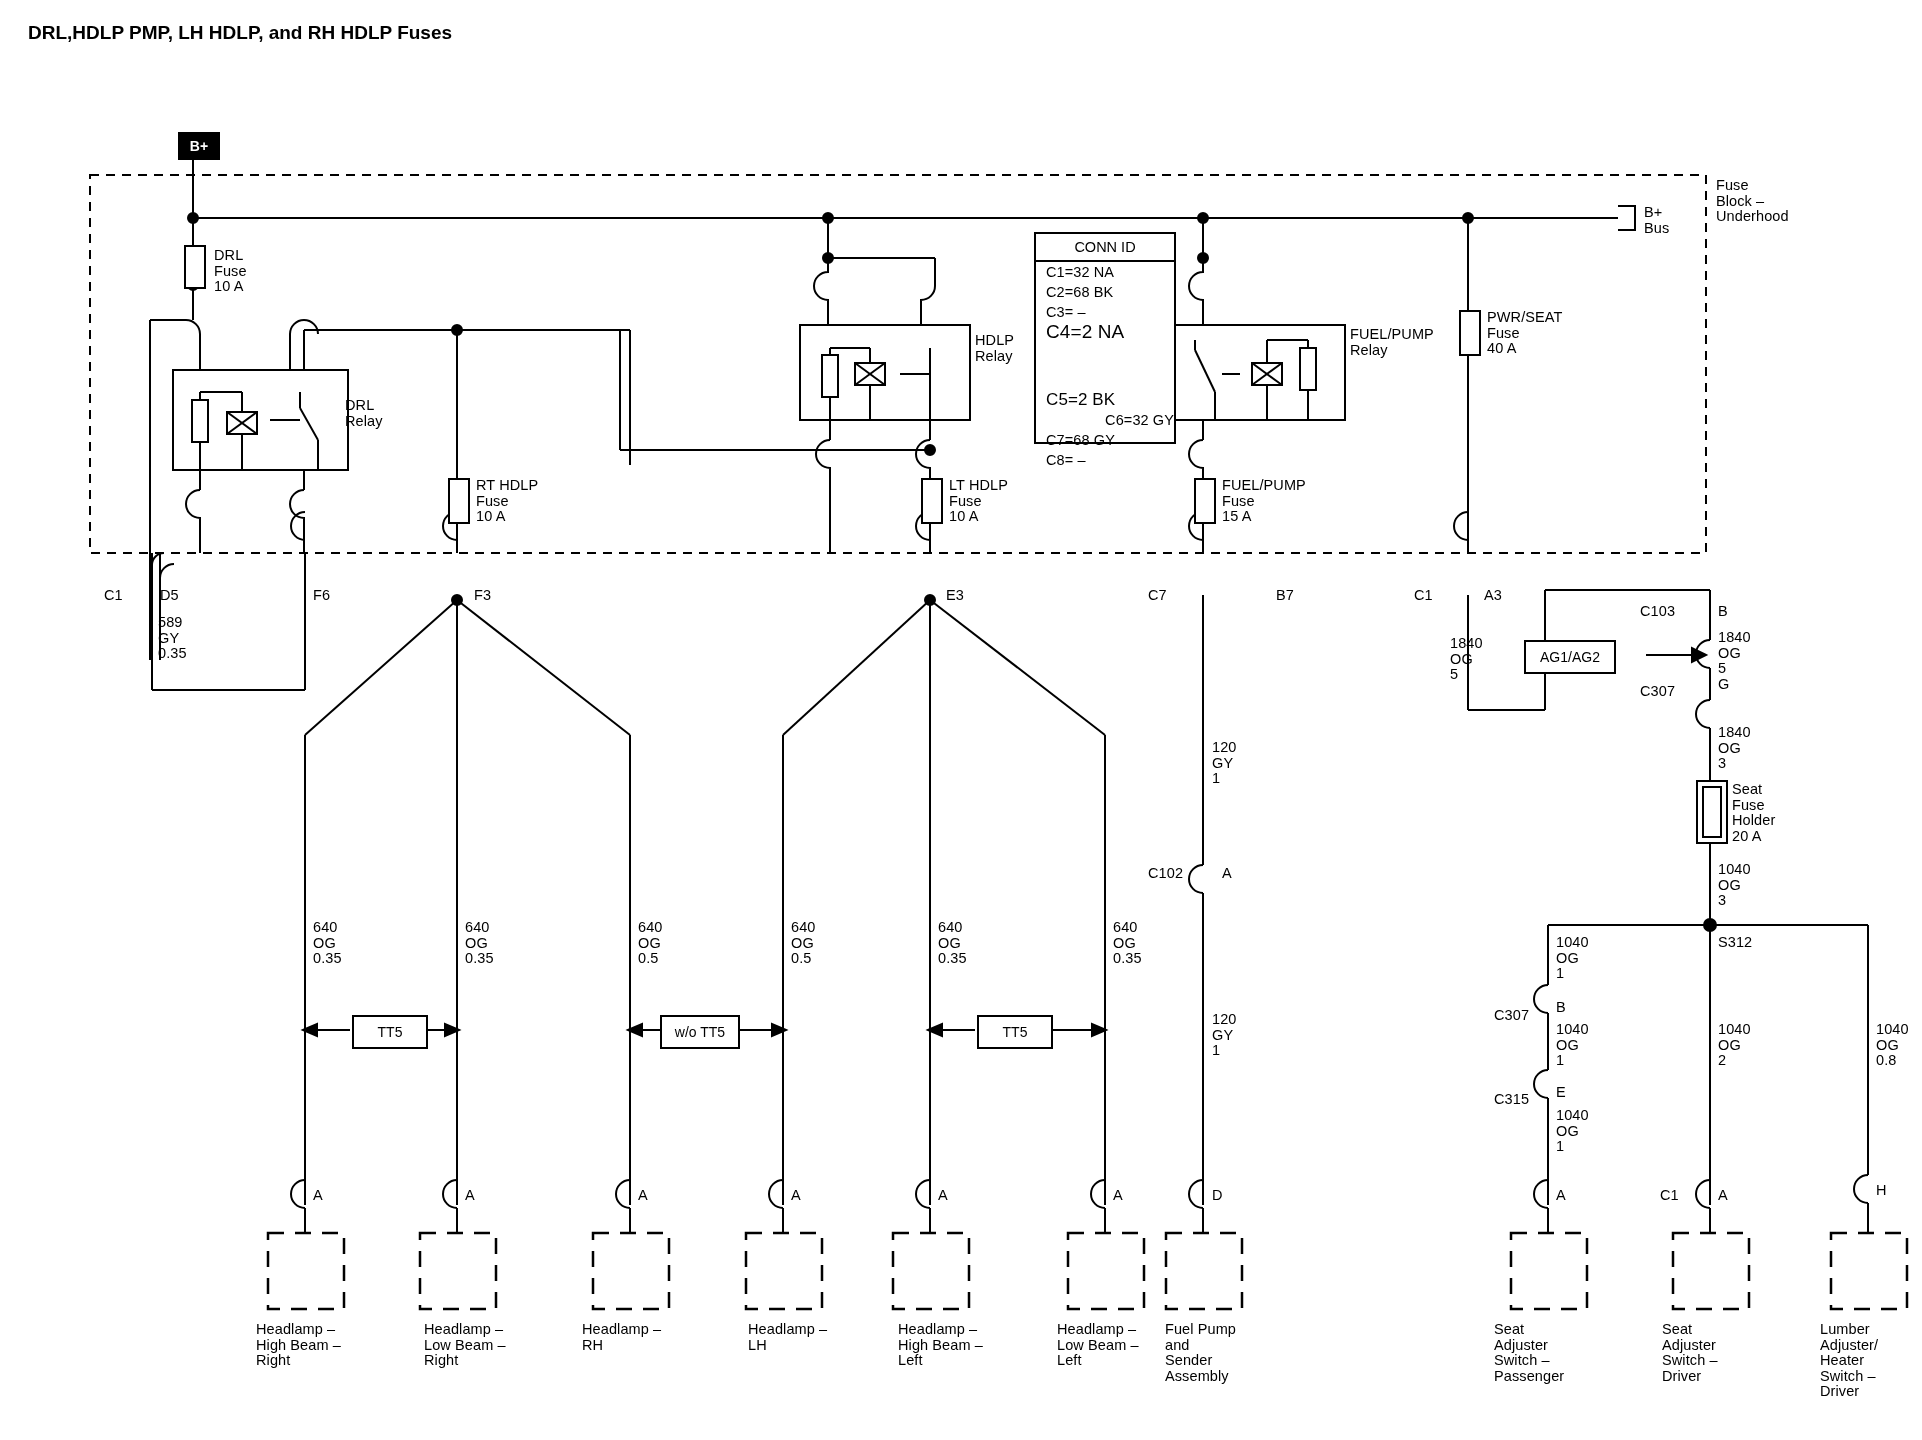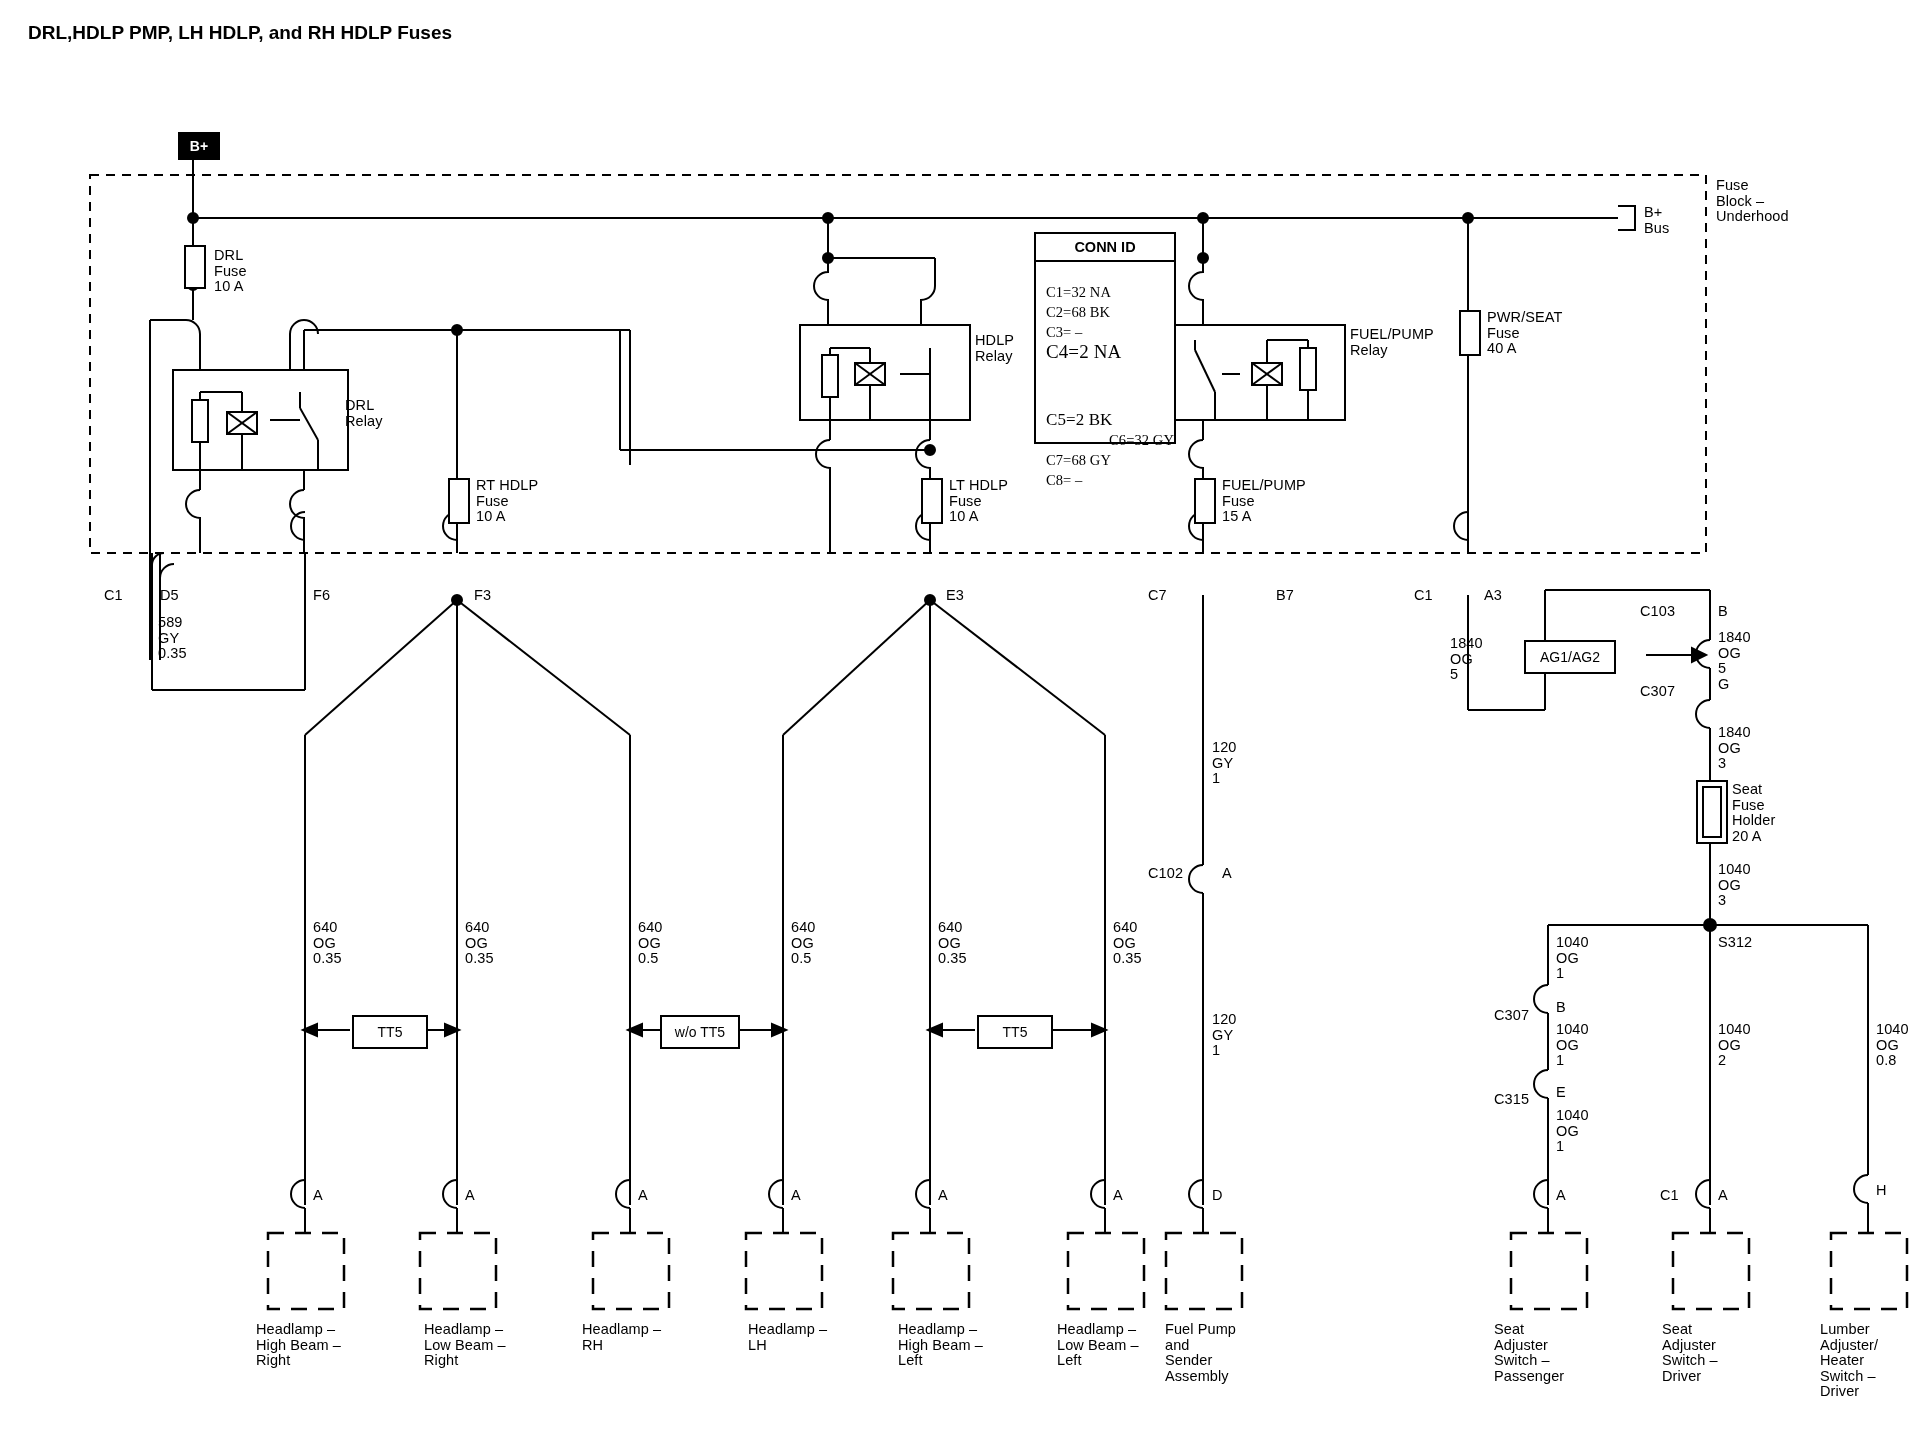--- a/index.html
+++ b/index.html
@@ -305,22 +305,22 @@
 20 A</div>
 
   <div class="t" style="left:345px;top:398px;">DRL
 Relay</div>
   <div class="t" style="left:975px;top:333px;">HDLP
 Relay</div>
   <div class="t" style="left:1350px;top:327px;">FUEL/PUMP
 Relay</div>
 
   <div class="conn" style="left:1034px;top:232px;width:138px;height:208px;">
-    <div style="border-bottom:2px solid #000;height:26px;display:flex;align-items:center;justify-content:center;font-size:14.5px;font-weight:bold;">CONN ID</div>
-    <div style="padding:20px 0 0 10px;font-family:Liberation Serif, serif;">
+    <div style="border-bottom:2px solid #000;height:26px;display:flex;align-items:center;justify-content:center;font-size:14.5px;font-weight:normal;">CONN ID</div>
+    <div style="padding:0 0 0 10px;">
       <div class="t" style="position:static;font-size:14.5px;line-height:20px;">C1=32 NA</div>
       <div class="t" style="position:static;font-size:14.5px;line-height:20px;">C2=68 BK</div>
       <div class="t" style="position:static;font-size:14.5px;line-height:20px;">C3= –</div>
       <div class="t" style="position:static;font-size:19px;line-height:20px;">C4=2 NA</div>
       <div class="t" style="position:static;font-size:17px;line-height:20px;margin-top:48px;">C5=2 BK</div>
       <div class="t" style="position:static;font-size:14.5px;line-height:20px;text-align:right;">C6=32 GY</div>
       <div class="t" style="position:static;font-size:14.5px;line-height:20px;">C7=68 GY</div>
       <div class="t" style="position:static;font-size:14.5px;line-height:20px;">C8= –</div>
     </div>
   </div>

